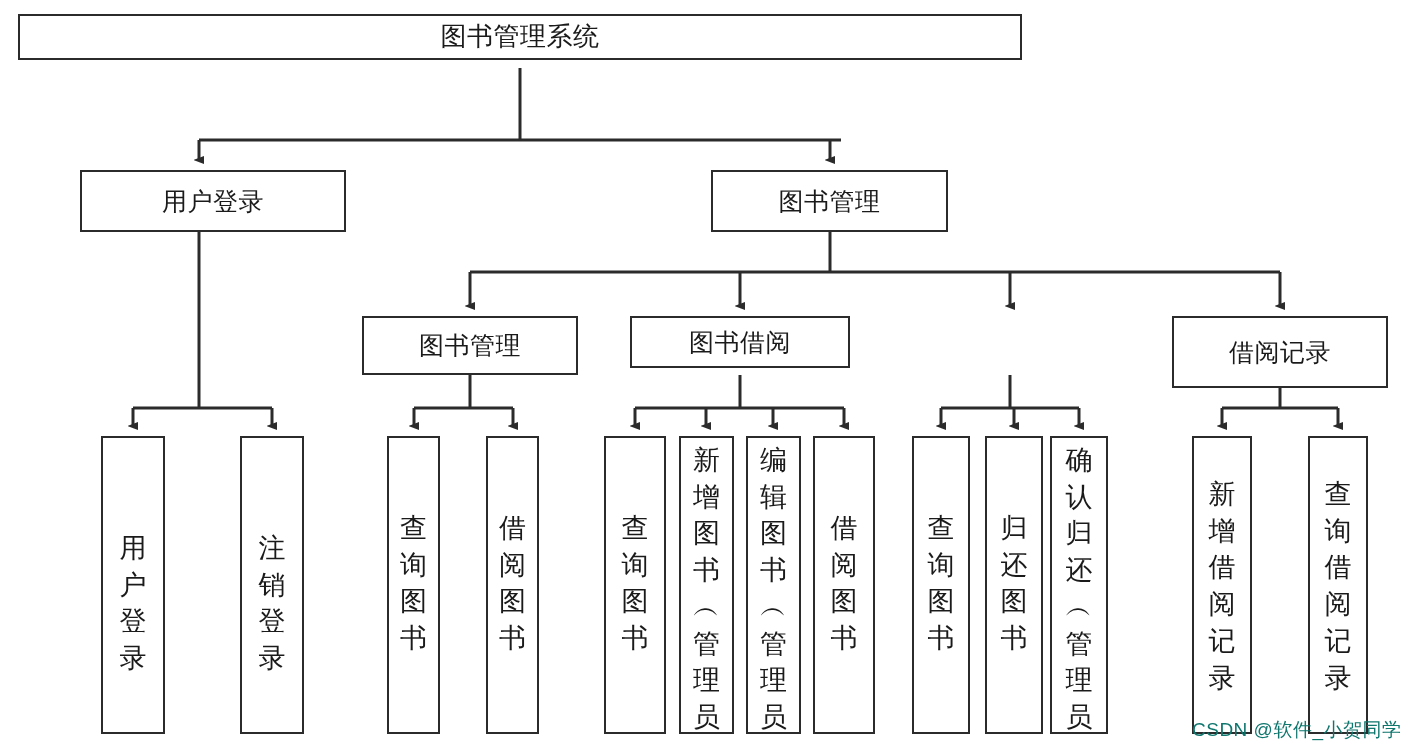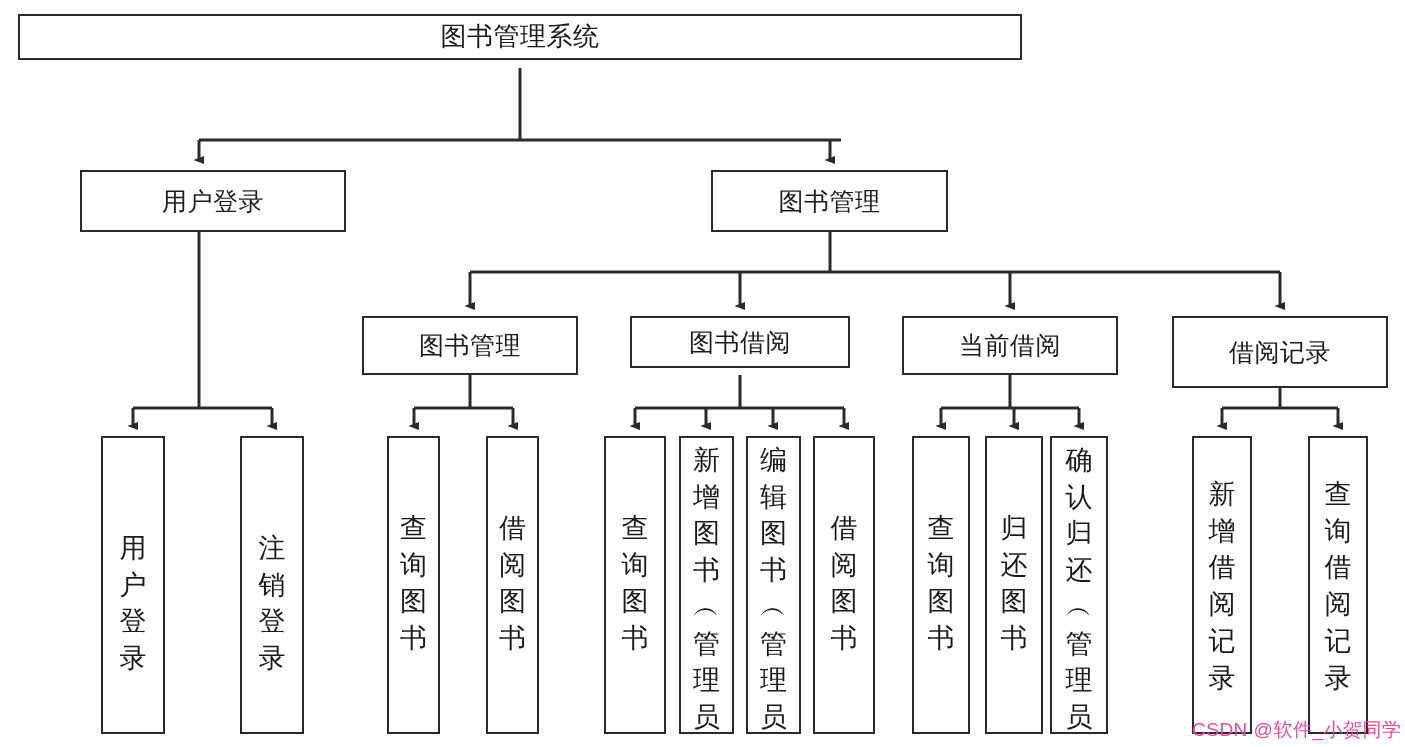--- a/index.html
+++ b/index.html
@@ -55,21 +55,21 @@
     justify-content: center;
     padding-top: 0px;
   }
   .node.vert .lbl {
     font-size: 27px;
     line-height: 1.36;
     width: 100%;
   }
   .watermark {
     position: absolute;
-    color: #ec4899;
+    color: #0f766e;
     font-size: 19px;
     white-space: nowrap;
     letter-spacing: 0.5px;
   }
 </style>
 </head>
 <body>
 
 <div id="canvas">
 
@@ -132,23 +132,20 @@
   </div>
   <div class="node horiz" id="n-l2-1" style="left: 711px; top: 170px; width: 237px; height: 62px;">
     <span class="lbl">图书管理</span>
   </div>
 
   <div class="node horiz" id="n-l3-0" style="left: 362px; top: 316px; width: 216px; height: 59px;">
     <span class="lbl">图书管理</span>
   </div>
   <div class="node horiz" id="n-l3-1" style="left: 630px; top: 316px; width: 220px; height: 52px;">
     <span class="lbl">图书借阅</span>
-  </div>
-  <div class="node horiz" id="n-l3-2" style="left: 902px; top: 316px; width: 216px; height: 59px;">
-    <span class="lbl">当前借阅</span>
   </div>
   <div class="node horiz" id="n-l3-3" style="left: 1172px; top: 316px; width: 216px; height: 72px;">
     <span class="lbl">借阅记录</span>
   </div>
 
   <div class="node vert" id="n-lf-0" style="left: 101px; top: 436px; width: 64px; height: 298px;">
     <span class="lbl" style="padding-top: 92px;">用
 户
 登
 录</span>

